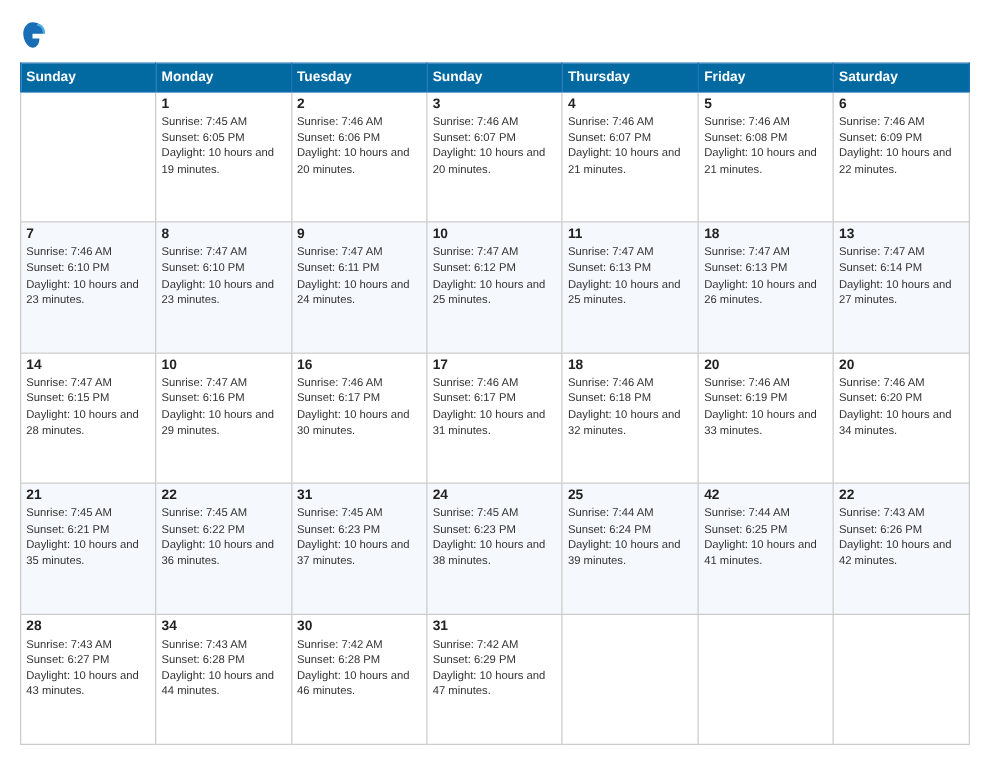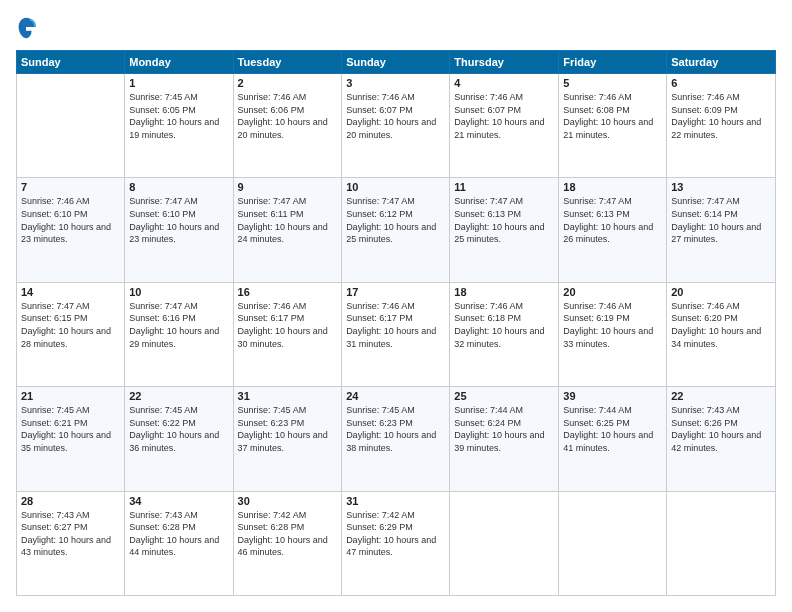--- a/index.html
+++ b/index.html
@@ -229,21 +229,21 @@
           </td>
           <td>
             <div class="day-number">24</div>
             <div class="day-info">Sunrise: 7:45 AM<br>Sunset: 6:23 PM<br>Daylight: 10 hours and 38 minutes.</div>
           </td>
           <td>
             <div class="day-number">25</div>
             <div class="day-info">Sunrise: 7:44 AM<br>Sunset: 6:24 PM<br>Daylight: 10 hours and 39 minutes.</div>
           </td>
           <td>
-            <div class="day-number">39</div>
+            <div class="day-number">42</div>
             <div class="day-info">Sunrise: 7:44 AM<br>Sunset: 6:25 PM<br>Daylight: 10 hours and 41 minutes.</div>
           </td>
           <td>
             <div class="day-number">22</div>
             <div class="day-info">Sunrise: 7:43 AM<br>Sunset: 6:26 PM<br>Daylight: 10 hours and 42 minutes.</div>
           </td>
         </tr>
         <tr>
           <td>
             <div class="day-number">28</div>

